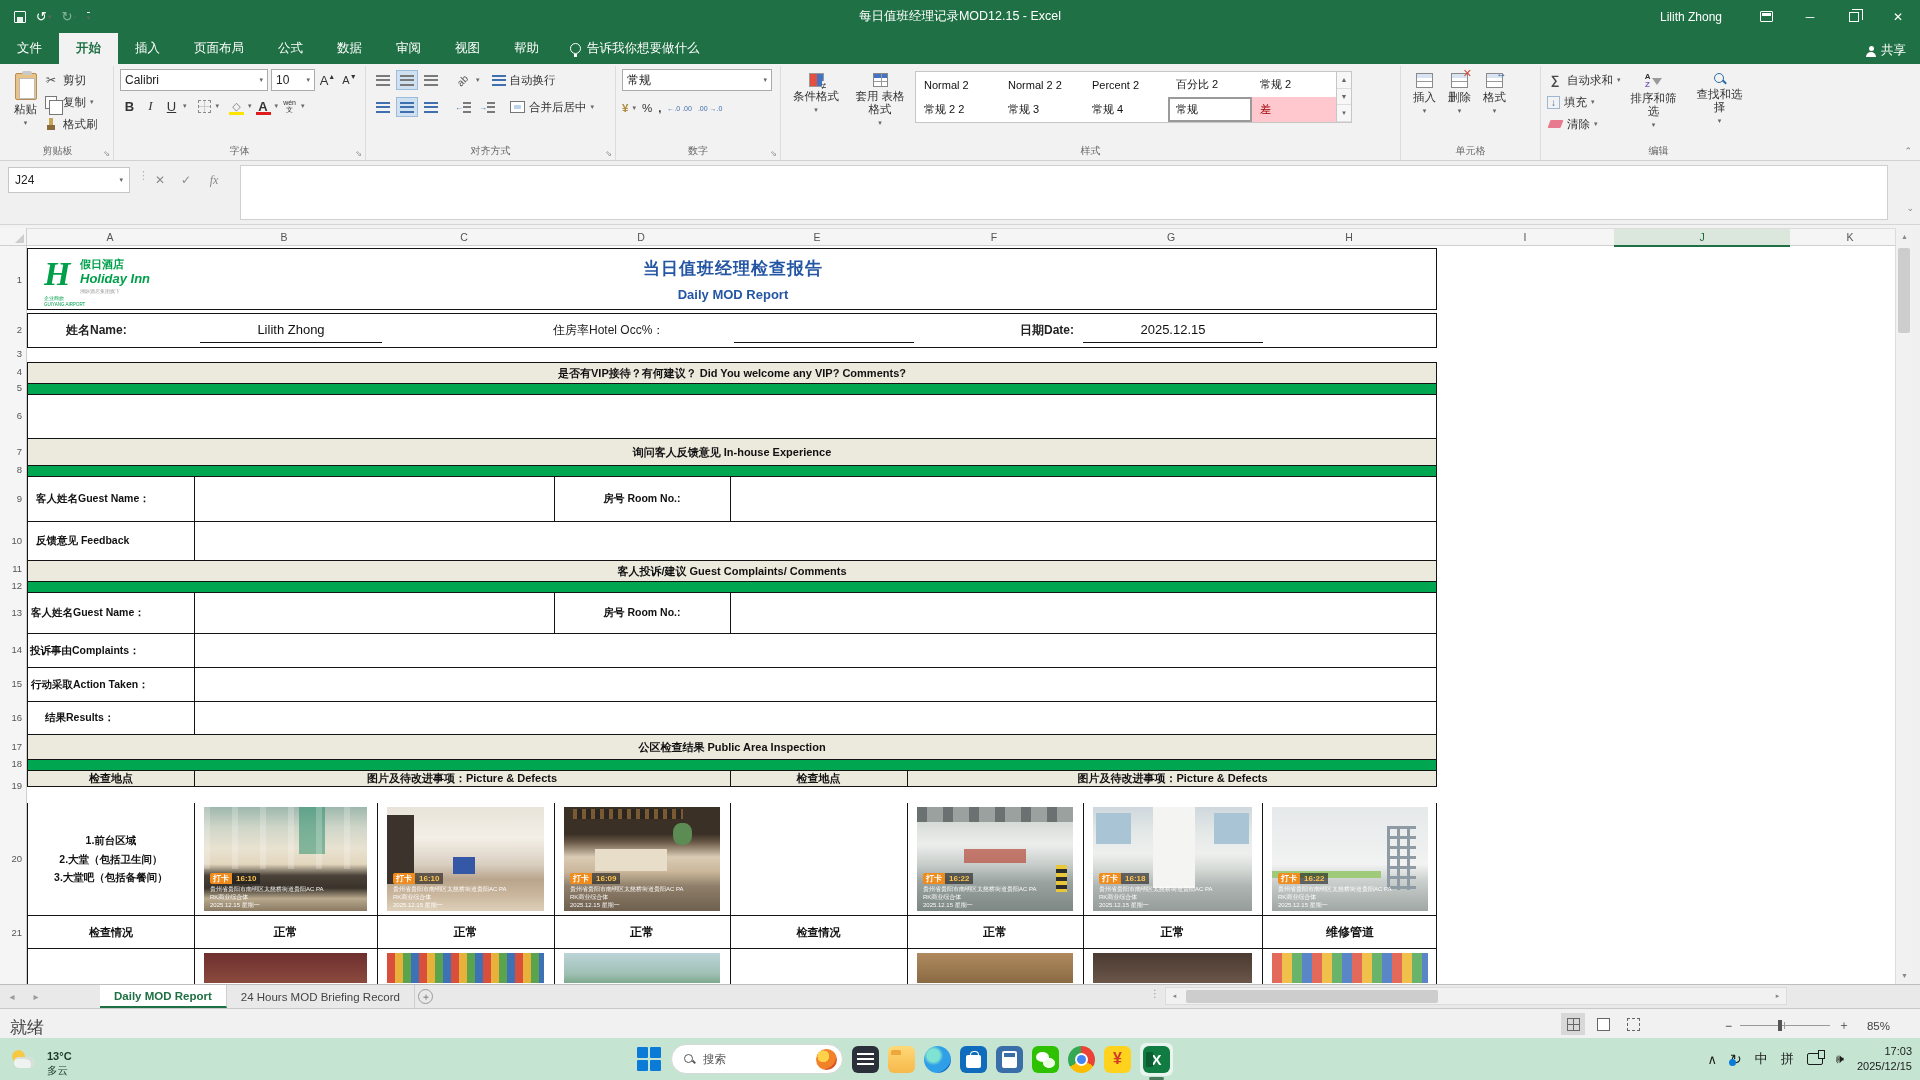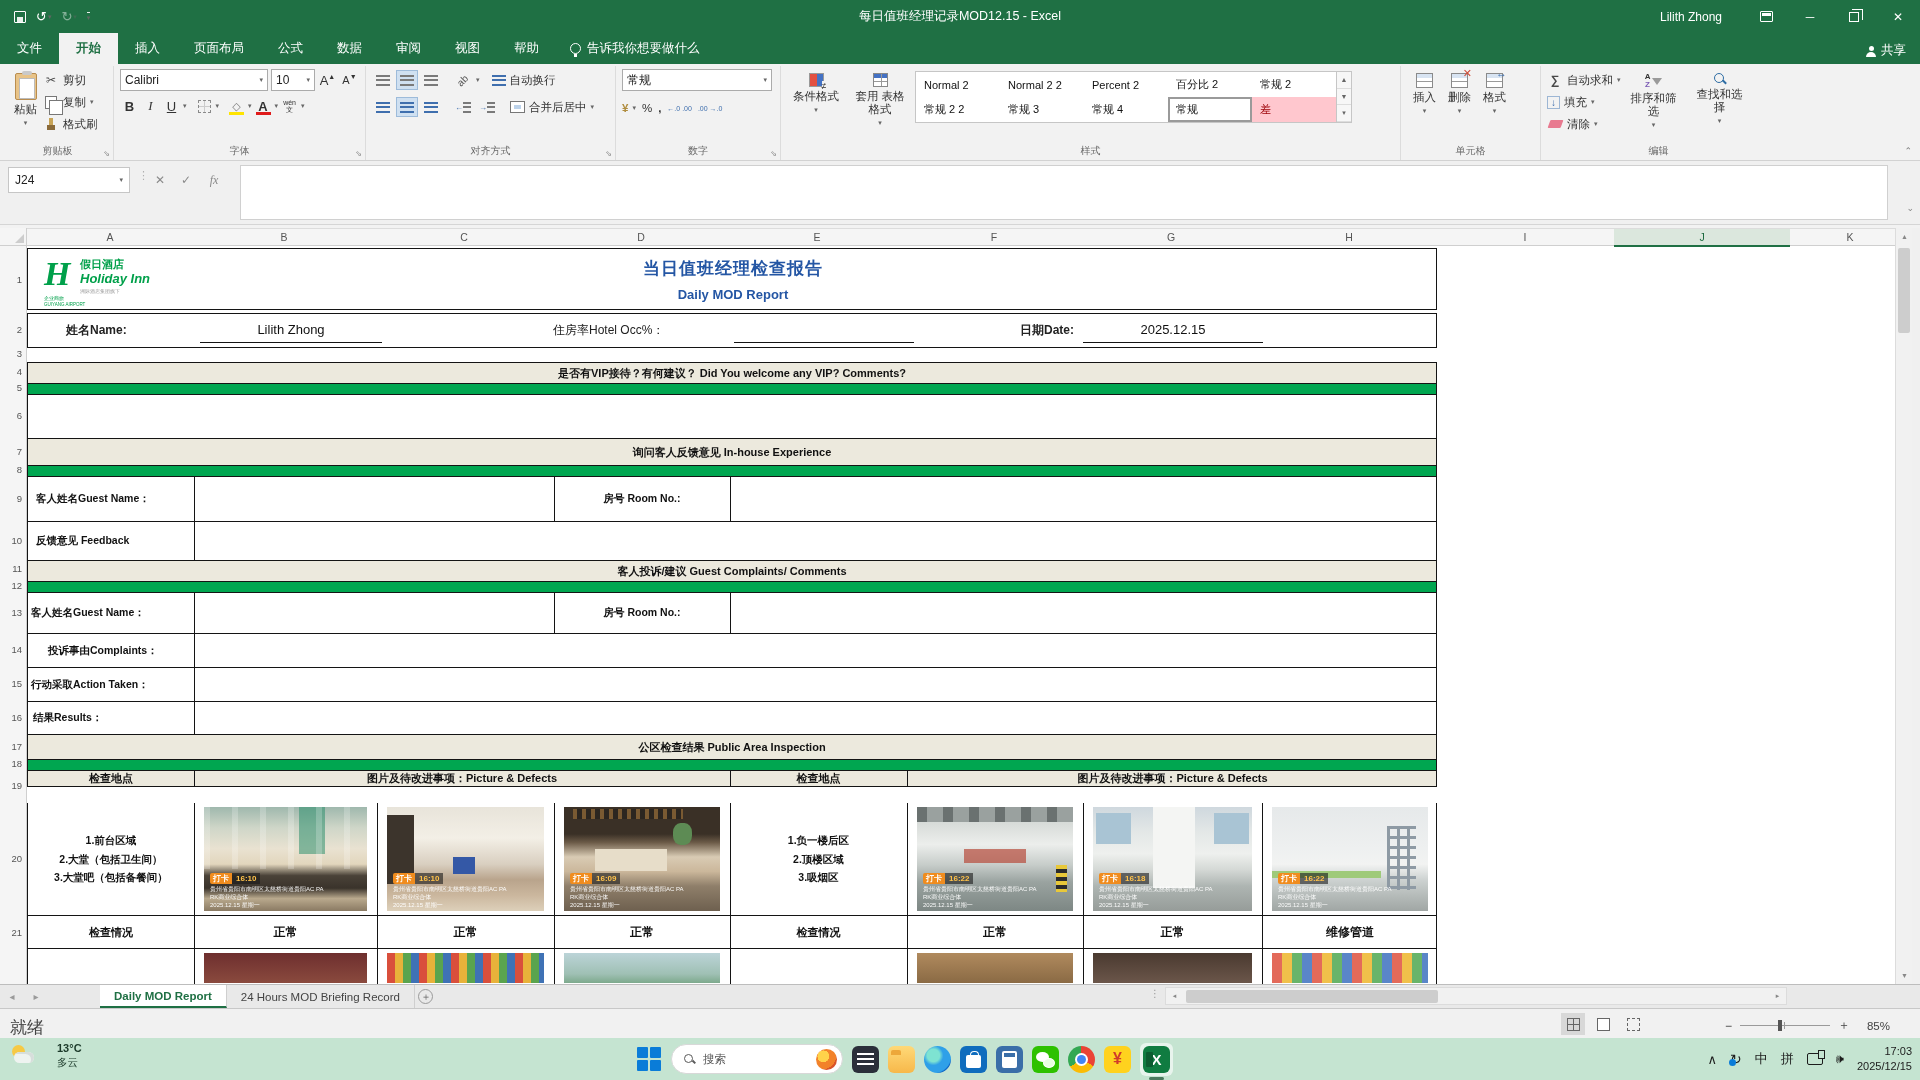--- a/index.html
+++ b/index.html
@@ -166,21 +166,21 @@
   .vic .vpage{background:linear-gradient(#fff,#fff);position:relative}
   .vic .vbrk{border-style:dashed}
   .zoomctl{position:absolute;right:30px;top:8px;display:flex;align-items:center;gap:8px;color:#444}
   .ztrack{width:90px;height:1px;background:#9a9a9a;position:relative}
   .ztick{position:absolute;left:44px;top:-3px;width:1px;height:7px;background:#9a9a9a}
   .zthumb{position:absolute;left:38px;top:-5px;width:4px;height:11px;background:#555}
   .zpct{font-size:11.5px;width:32px;text-align:right}
   .zmin,.zplus{font-size:12px;color:#444;cursor:pointer}
   
   .taskbar{position:absolute;left:0;top:1038px;width:1920px;height:42px;background:#c5e4d1;display:flex;align-items:center}
-  .weather{position:absolute;left:10px;top:4px;display:flex;align-items:center;gap:21px;cursor:pointer}
+  .weather{position:absolute;left:10px;top:12px;display:flex;align-items:flex-start;gap:11px;cursor:pointer}
   .wicon{width:26px;height:20px;position:relative}
   .wicon:before{content:"";position:absolute;left:2px;top:0;width:13px;height:13px;border-radius:50%;background:#f6c945}
   .wicon:after{content:"";position:absolute;left:4px;top:7px;width:20px;height:11px;border-radius:8px;background:#eef3f0;box-shadow:-3px 2px 0 #d7dedb inset}
   .wtxt{font-size:10.5px;color:#1c3a2a;line-height:1.25}
   .wtxt b{font-size:11px}
   .centericons{position:absolute;left:636px;top:0;height:42px;display:flex;align-items:center;gap:9px}
   .start{width:26px;height:26px;display:grid;grid-template-columns:11px 11px;grid-template-rows:11px 11px;gap:2px;place-content:center;cursor:pointer}
   .start i{background:#0a7cd8;border-radius:1px}
   .searchpill{width:172px;height:30px;background:#fff;border:1px solid #d8d8d8;border-radius:16px;display:flex;align-items:center;padding:0 5px 0 12px;gap:8px;cursor:pointer}
   .smag{width:11px;height:11px;position:relative;flex:none}
@@ -641,29 +641,29 @@
     <div class="row gband" style="top:336px;height:11px"></div>
     <div class="row" style="top:347px;height:41px">
       <i class="vd" style="left:166px"></i>
         <i class="vd" style="left:526px"></i>
         <i class="vd" style="left:702px"></i>
       <span class="lc" style="left:0;top:0;height:100%;font-size:10.5px;padding-left:3px">客人姓名Guest Name：</span>
       <span class="cc" style="left:526px;top:0;width:176px;height:100%;font-size:10.5px">房号 Room No.:</span>
     </div>
     <div class="row" style="top:388px;height:34px">
       <i class="vd" style="left:166px"></i>
-      <span class="lc" style="left:0;top:0;height:100%;font-size:10.5px;padding-left:20px">投诉事由Complaints：</span>
+      <span class="lc" style="left:0;top:0;height:100%;font-size:10.5px;padding-left:2px">投诉事由Complaints：</span>
     </div>
     <div class="row" style="top:422px;height:34px">
       <i class="vd" style="left:166px"></i>
       <span class="lc" style="left:0;top:0;height:100%;font-size:10.5px;padding-left:3px">行动采取Action Taken：</span>
     </div>
     <div class="row" style="top:456px;height:33px">
       <i class="vd" style="left:166px"></i>
-      <span class="lc" style="left:0;top:0;height:100%;font-size:10.5px;padding-left:5px">结果Results：</span>
+      <span class="lc" style="left:0;top:0;height:100%;font-size:10.5px;padding-left:17px">结果Results：</span>
     </div>
 
     <div class="row hdr" style="top:489px;height:25px">公区检查结果  Public Area Inspection</div>
     <div class="row gband" style="top:514px;height:11px"></div>
     <div class="row hdr" style="top:525px;height:16px;justify-content:flex-start">
       <i class="vd" style="left:166px"></i>
         <i class="vd" style="left:702px"></i>
         <i class="vd" style="left:879px"></i>
       <span class="cc" style="left:0;top:0;width:166px;height:100%;font-size:11px">检查地点</span>
       <span class="cc" style="left:166px;top:0;width:536px;height:100%;font-size:11px">图片及待改进事项：Picture &amp; Defects</span>
@@ -705,25 +705,20 @@
       <div class="photo ph3" style="left:536px;width:156px">
         <span class="ov" style="left:6%;top:2%;width:70%;height:10%;background:repeating-linear-gradient(90deg,#7a5a32 0 4px,#2c2620 4px 9px)"></span>
         <span class="ov" style="left:20%;top:40%;width:46%;height:22%;background:#e7ddc9"></span>
         <span class="ov" style="left:70%;top:15%;width:12%;height:22%;background:#5d8b54;border-radius:40%"></span>
         <span class="wm">
             <b>打卡</b>
             <s>16:09</s>
           </span>
         <span class="cap"><span>贵州省贵阳市南明区太慈桥街道贵阳AC PA</span><br><span>RK商业综合体</span><br><span>2025.12.15 星期一</span></span>
       </div>
-      <span class="cc locs" style="left:702px;top:0;width:177px;height:100%">
-        <span>1.负一楼后区</span>
-        <span>2.顶楼区域</span>
-        <span>3.吸烟区</span>
-      </span>
       <div class="photo ph4" style="left:889px;width:156px">
         <span class="ov" style="left:0;top:0;width:100%;height:14%;background:repeating-linear-gradient(90deg,#6a7170 0 10px,#9aa19f 10px 26px)"></span>
         <span class="ov" style="left:30%;top:40%;width:40%;height:14%;background:#b74a3a;opacity:.7"></span>
         <span class="ov" style="right:4%;bottom:18%;width:7%;height:26%;background:repeating-linear-gradient(180deg,#e8c83a 0 4px,#2c2c2c 4px 8px)"></span>
         <span class="wm">
             <b>打卡</b>
             <s>16:22</s>
           </span>
         <span class="cap"><span>贵州省贵阳市南明区太慈桥街道贵阳AC PA</span><br><span>RK商业综合体</span><br><span>2025.12.15 星期一</span></span>
       </div>

